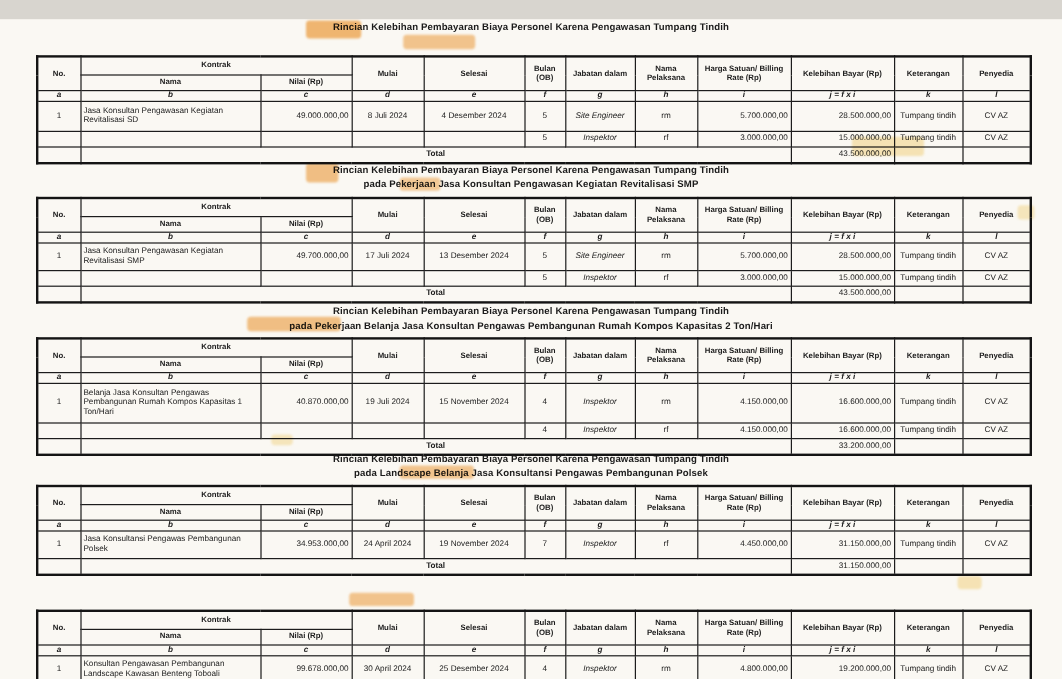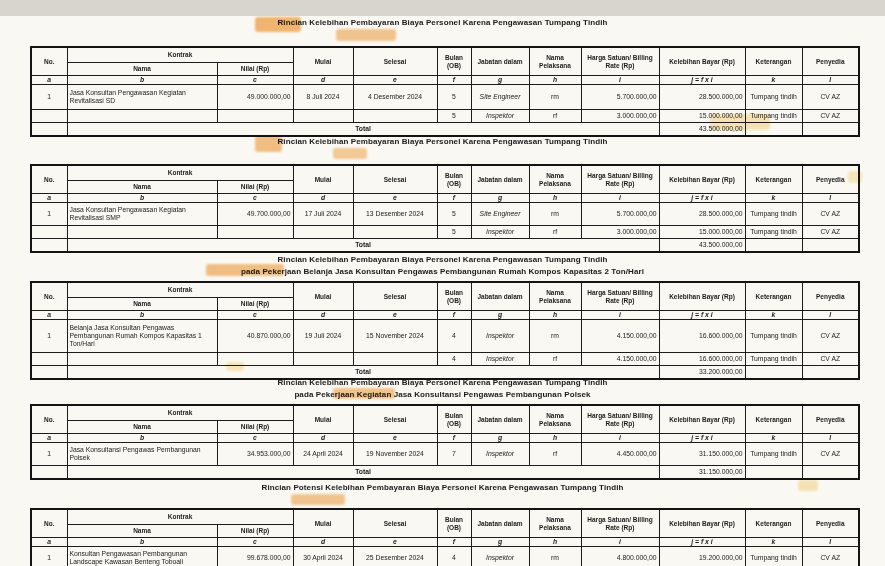--- a/index.html
+++ b/index.html
@@ -121,20 +121,21 @@
             <td class="r">43.500.000,00</td>
             <td></td>
             <td></td>
           </tr>
         </tbody>
       </table>
     </div>
     <div class="section" style="top: 120px;">
       <div class="title">
         <div>Rincian Kelebihan Pembayaran Biaya Personel Karena Pengawasan Tumpang Tindih</div>
+        <div>pada Pekerjaan Jasa Konsultan Pengawasan Kegiatan Revitalisasi SMP</div>
       </div>
       <table class="rpt" style="top:28px">
         <colgroup>
           <col style="width:36px">
           <col style="width:150px">
           <col style="width:76px">
           <col style="width:60px">
           <col style="width:84px">
           <col style="width:34px">
           <col style="width:58px">
@@ -304,21 +305,21 @@
             <td class="r">33.200.000,00</td>
             <td></td>
             <td></td>
           </tr>
         </tbody>
       </table>
     </div>
     <div class="section" style="top: 361px;">
       <div class="title">
         <div>Rincian Kelebihan Pembayaran Biaya Personel Karena Pengawasan Tumpang Tindih</div>
-        <div>pada Pekerjaan Kegiatan Jasa Konsultansi Pengawas Pembangunan Polsek</div>
+        <div>pada Landscape Belanja Jasa Konsultansi Pengawas Pembangunan Polsek</div>
       </div>
       <table class="rpt" style="top:27px">
         <colgroup>
           <col style="width:36px">
           <col style="width:150px">
           <col style="width:76px">
           <col style="width:60px">
           <col style="width:84px">
           <col style="width:34px">
           <col style="width:58px">
@@ -381,21 +382,20 @@
             <td colspan="8" class="total-label">Total</td>
             <td class="r">31.150.000,00</td>
             <td></td>
             <td></td>
           </tr>
         </tbody>
       </table>
     </div>
     <div class="section" style="top: 466px;">
       <div class="title">
-        <div>Rincian Potensi Kelebihan Pembayaran Biaya Personel Karena Pengawasan Tumpang Tindih</div>
       </div>
       <table class="rpt" style="top:26px">
         <colgroup>
           <col style="width:36px">
           <col style="width:150px">
           <col style="width:76px">
           <col style="width:60px">
           <col style="width:84px">
           <col style="width:34px">
           <col style="width:58px">

